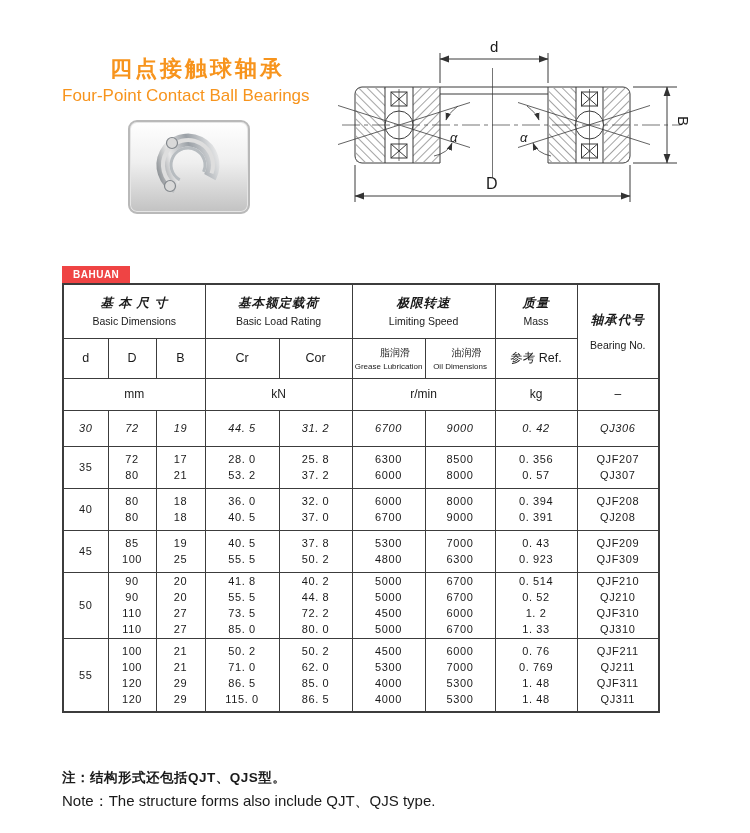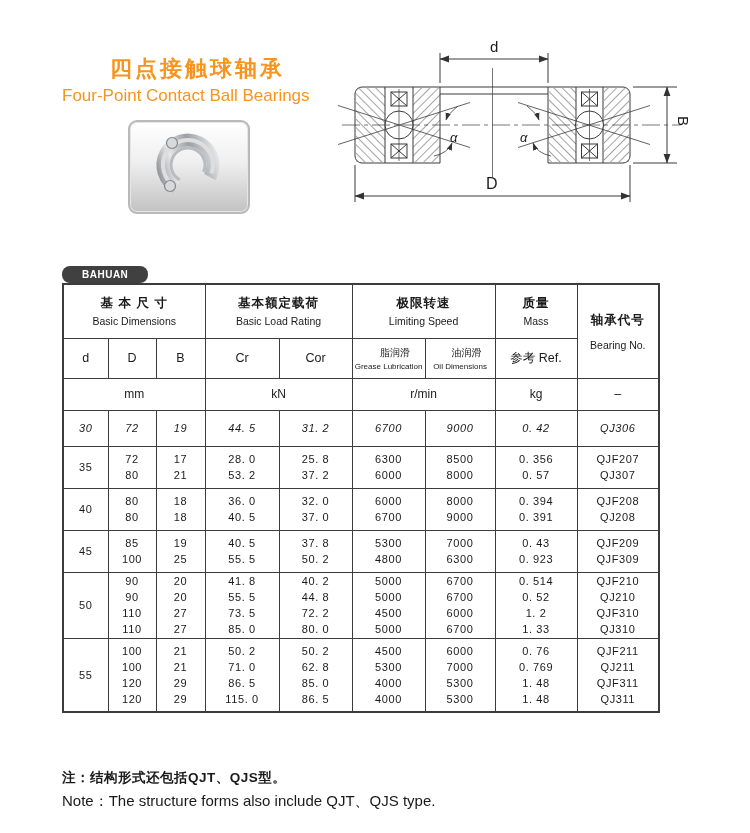--- a/index.html
+++ b/index.html
@@ -8,28 +8,28 @@
     font-family:"Liberation Sans",sans-serif;color:#1a1a1a;overflow:hidden;
   }
   .abs{position:absolute;}
   
   .title-zh{left:110px;top:54px;font-size:22px;font-weight:bold;letter-spacing:3px;color:#F7941D;}
   .title-en{left:62px;top:86px;font-size:17px;color:#F7941D;}
   .photo-box{left:128px;top:120px;width:118px;height:90px;border:2px solid #b9b9b9;border-radius:9px;
     background:linear-gradient(#ffffff 0%,#efefef 45%,#c2c2c2 100%);box-shadow:inset 0 0 0 1px #e6e6e6;}
   .diagram{left:330px;top:26px;width:420px;height:184px;}
   
-  .brand-tab{left:62px;top:266px;height:17px;line-height:17px;padding:0 20px;background:#404040;
-    color:#ffffff;font-size:10px;font-weight:bold;letter-spacing:.5px;border-radius:8px;}
+  .brand-tab{left:62px;top:266px;height:17px;line-height:17px;padding:0 11px;background:#ef4444;
+    color:#ffffff;font-size:10px;font-weight:bold;letter-spacing:.5px;}
   
   .spec-table{left:62px;top:283px;border-collapse:collapse;table-layout:fixed;width:596px;
     border:2px solid #3c3c3c;}
   .spec-table th,.spec-table td{border:1px solid #3c3c3c;padding:0;text-align:center;vertical-align:middle;}
   .spec-table th{font-weight:normal;}
-  .gh-zh{font-size:12.5px;font-weight:bold;letter-spacing:1px;}
+  .gh-zh{font-size:12.5px;font-weight:bold;letter-spacing:1px;font-style:italic;}
   .gh-en{font-size:10.5px;margin-top:3px;}
   .sub{font-size:12.5px;}
   .lub-zh{font-size:10px;margin-left:13px;}
   .lub-en{font-size:8px;margin-top:2px;}
   .unit{font-size:12px;}
   .spec-table tbody td{font-size:11px;letter-spacing:.6px;line-height:16px;}
   
   .note-zh{left:62px;top:769px;font-size:13.5px;font-weight:bold;letter-spacing:.5px;}
   .note-en{left:62px;top:792px;font-size:15px;}
   svg text{font-family:"Liberation Sans",sans-serif;}
@@ -400,21 +400,21 @@
           <div>29</div>
         </td>
         <td>
           <div>50. 2</div>
           <div>71. 0</div>
           <div>86. 5</div>
           <div>115. 0</div>
         </td>
         <td>
           <div>50. 2</div>
-          <div>62. 8</div>
+          <div>62. 0</div>
           <div>85. 0</div>
           <div>86. 5</div>
         </td>
         <td>
           <div>4500</div>
           <div>5300</div>
           <div>4000</div>
           <div>4000</div>
         </td>
         <td>

